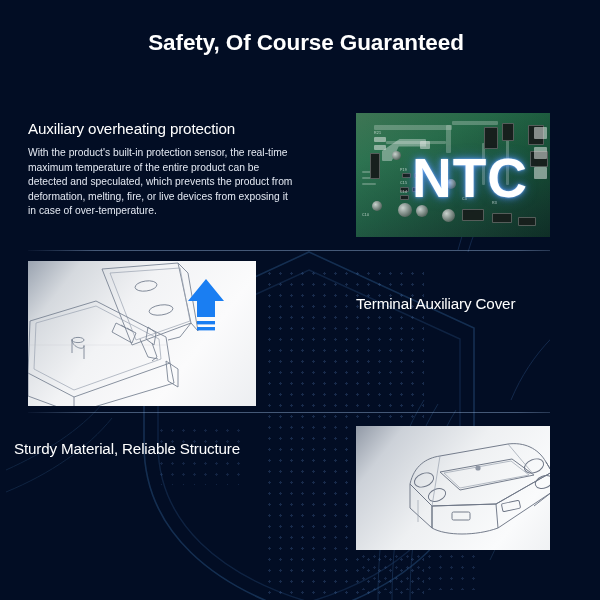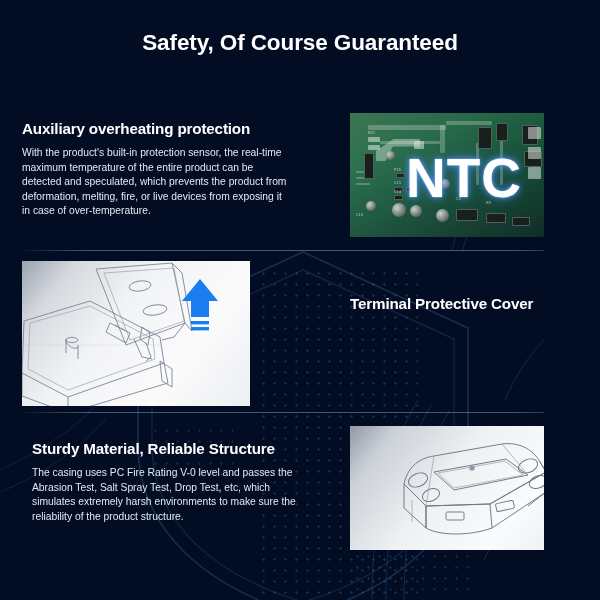--- a/index.html
+++ b/index.html
@@ -17,20 +17,21 @@
     color: #ffffff;
     position: relative;
   }
 
   #page {
     position: relative;
     width: 544px;
     height: 600px;
     background: #020d24;
     overflow: hidden;
+    margin-left: 6px;
   }
 
   
   .bg-layer {
     position: absolute;
     inset: 0;
     pointer-events: none;
     z-index: 0;
   }
 
@@ -107,37 +108,37 @@
     z-index: 4;
   }
   .divider-1 { top: 250px; }
   .divider-2 { top: 412px; }
 
   
   .sec-text { position: absolute; z-index: 6; }
 
   .sec-heading {
     font-size: 15.2px;
-    font-weight: bold;
+    font-weight: normal;
     color: #ffffff;
     letter-spacing: -0.15px;
     margin-bottom: 9px;
     white-space: nowrap;
   }
 
   .sec-body {
     font-size: 10.3px;
     line-height: 14.6px;
     color: #e3e8f2;
     font-weight: normal;
   }
 
   #sec1-text { left: 22px;  top: 120px; width: 268px; }
   #sec2-text { left: 350px; top: 295px; width: 240px; }
-  #sec3-text { left: 32px;  top: 440px; width: 268px; }
+  #sec3-text { left: 8px;  top: 440px; width: 268px; }
 
   
   .img-panel {
     position: absolute;
     overflow: hidden;
     z-index: 5;
   }
 
   
   #img-ntc {
@@ -367,26 +368,25 @@
 
       <g>
         <polygon points="178,18 196,40 187,40 187,56 169,56 169,40 160,40" fill="#1a7ef2"></polygon>
         <rect x="169" y="60" width="18" height="3.4" fill="#1a7ef2"></rect>
         <rect x="169" y="66" width="18" height="3.4" fill="#1a7ef2"></rect>
       </g>
     </svg>
   </div>
 
   <div class="sec-text" id="sec2-text">
-    <div class="sec-heading">Terminal Protective Cover</div>
+    <div class="sec-heading">Terminal Auxiliary Cover</div>
   </div>
 
   <div class="sec-text" id="sec3-text">
     <div class="sec-heading">Sturdy Material, Reliable Structure</div>
-    <div class="sec-body">The casing uses PC Fire Rating V-0 level and passes the Abrasion Test, Salt Spray Test, Drop Test, etc, which simulates extremely harsh environments to make sure the reliability of the product structure.</div>
   </div>
 
   <div class="img-panel" id="img-product">
     <svg class="cad-svg" viewBox="0 0 228 124" preserveAspectRatio="none">
       <g fill="none" stroke="#6e7686" stroke-width="0.95" stroke-linejoin="round">
 
         <path d="M54 58 C58 40, 70 32, 84 30 L152 18 C168 16, 182 22, 190 36
                  L196 46 L140 78 L76 80 Z"></path>
 
         <path d="M84 46 L156 33 L178 49 L104 64 Z"></path>

